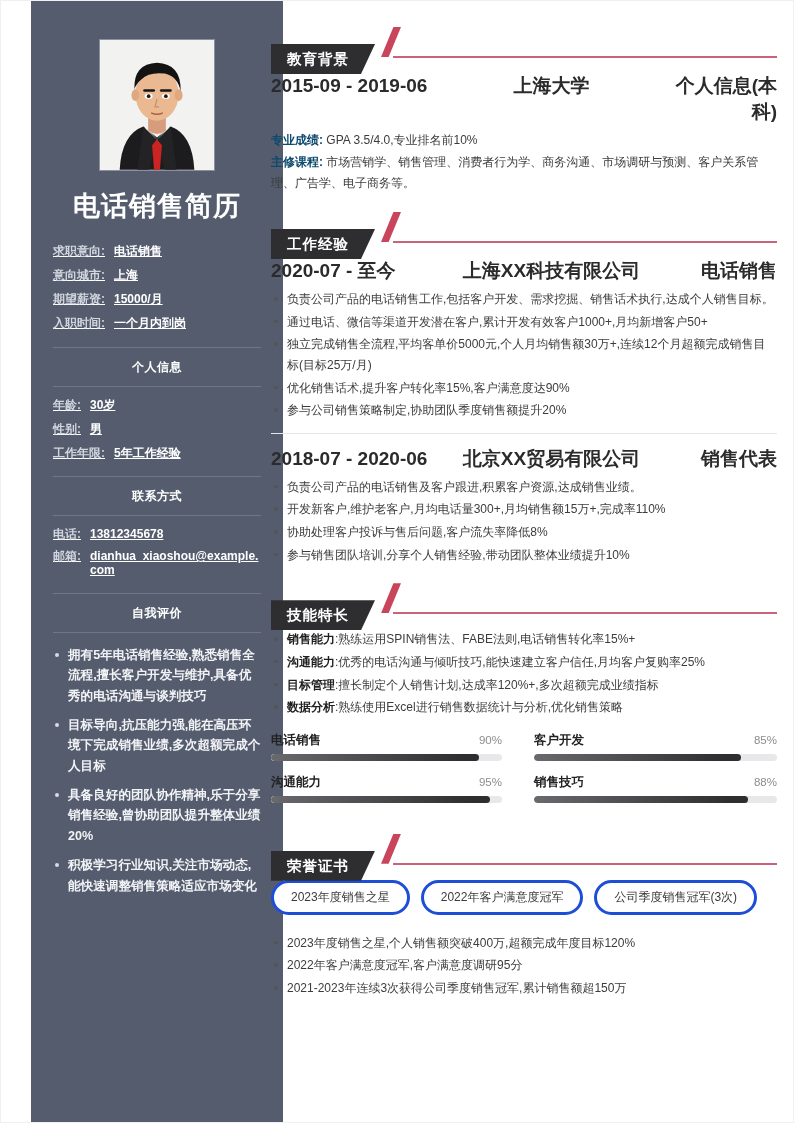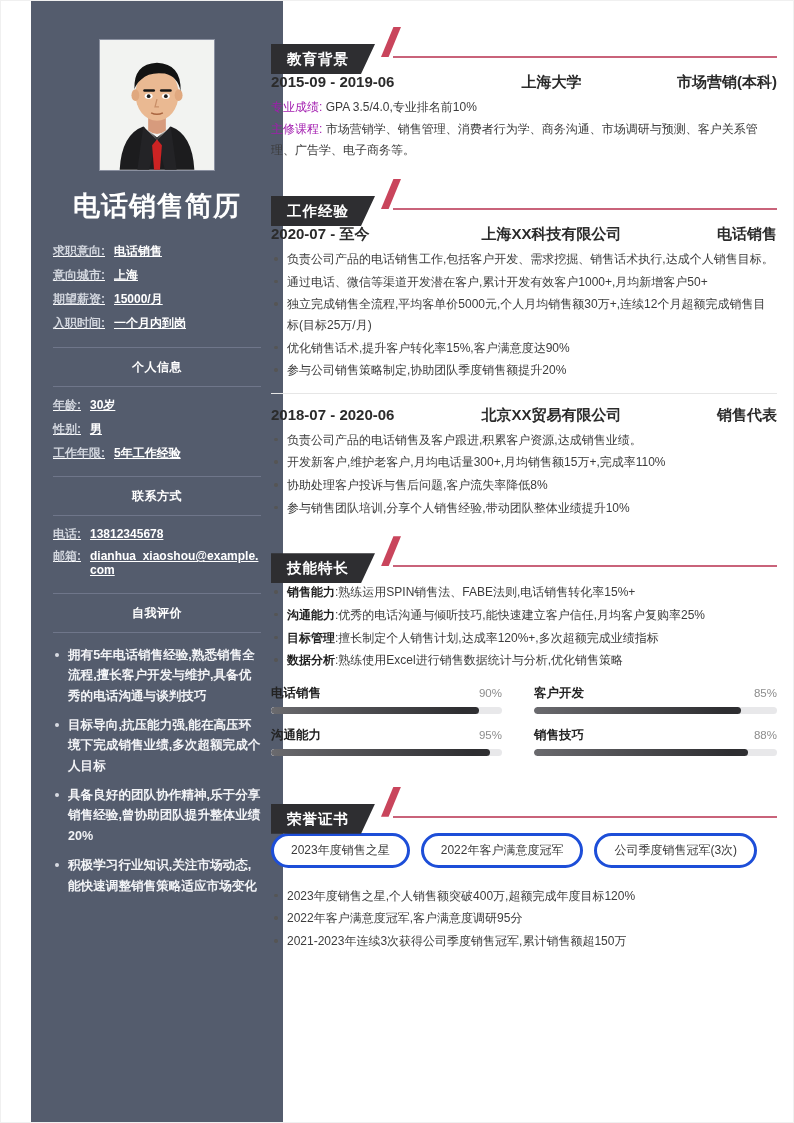--- a/index.html
+++ b/index.html
@@ -169,36 +169,36 @@
     right: 0;
     bottom: 3px;
     height: 2px;
     background: #c9637a;
   }
 
   .entry { margin-bottom: 8px; }
   .entry-head {
     display: flex;
     align-items: baseline;
-    font-size: 15px;
+    font-size: 19px;
     font-weight: bold;
     color: #2b2b2b;
     margin-bottom: 5px;
   }
   .entry-date { width: 175px; flex: 0 0 175px; }
   .entry-org { flex: 1 1 auto; text-align: center; }
   .entry-role { width: 120px; flex: 0 0 120px; text-align: right; }
 
   .detail-line {
     font-size: 12px;
     color: #3c3c3c;
     line-height: 1.75;
     margin-bottom: 1px;
   }
-  .detail-line .lbl { font-weight: normal; color: #a21caf; }
+  .detail-line .lbl { font-weight: bold; color: #0c4a6e; }
 
   .bullets { margin: 0; padding: 0; list-style: none; }
   .bullets li {
     position: relative;
     padding-left: 16px;
     font-size: 12px;
     line-height: 1.72;
     color: #3c3c3c;
     margin-bottom: 2px;
   }
@@ -386,21 +386,21 @@
       <div class="sec-head">
         <div class="sec-badge">教育背景</div>
         <div class="sec-slash" style="left: 110px;"></div>
         <div class="sec-rule" style="left: 122px;"></div>
       </div>
 
       <div class="entry">
         <div class="entry-head">
           <span class="entry-date">2015-09 - 2019-06</span>
           <span class="entry-org">上海大学</span>
-          <span class="entry-role">市场营销(本科)</span>
+          <span class="entry-role">个人信息(本科)</span>
         </div>
         <div class="detail-line">
           <span class="lbl">专业成绩:</span>
           <span>GPA 3.5/4.0,专业排名前10%</span>
         </div>
         <div class="detail-line">
           <span class="lbl">主修课程:</span>
           <span>市场营销学、销售管理、消费者行为学、商务沟通、市场调研与预测、客户关系管理、广告学、电子商务等。</span>
         </div>
       </div>

